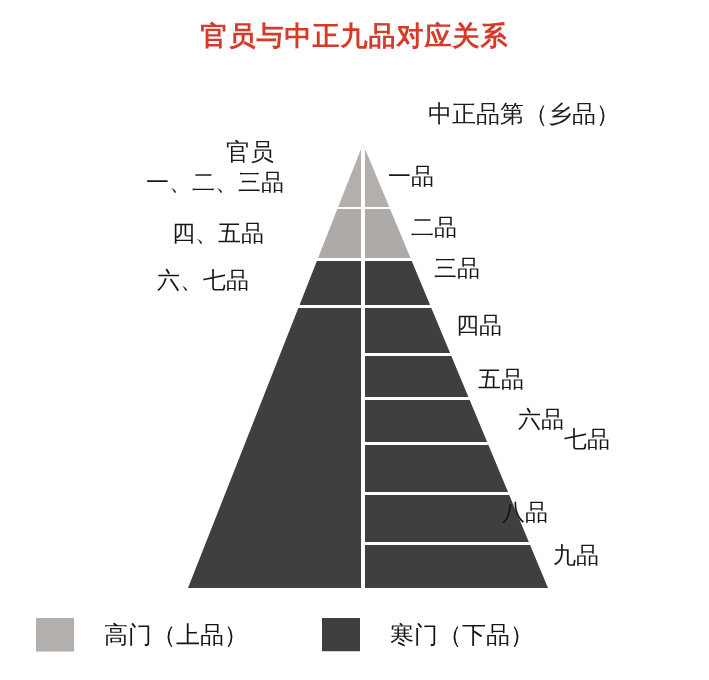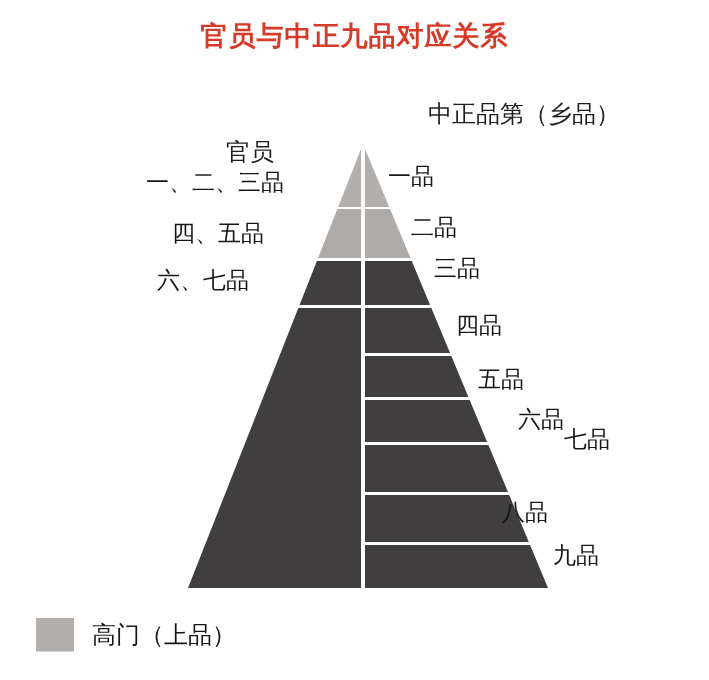--- a/index.html
+++ b/index.html
@@ -70,21 +70,21 @@
   
   .legend-item{position:absolute;display:flex;align-items:center;}
   #legend-high{left:36px;top:618px;}
   #legend-low{left:322px;top:618px;}
   .swatch{
     width:38px;height:33px;
     display:block;
     box-shadow:0 1px 0 rgba(0,0,0,.18);
   }
   .legend-text{
-    margin-left:18px;
+    margin-left:30px;
     font-size:24px;
     color:#161616;
     white-space:nowrap;
     font-family:"Liberation Serif","DejaVu Serif",serif;
   }
 </style>
 </head>
 <body>
 
 <div id="stage">
@@ -140,14 +140,18 @@
   <div class="lbl" id="r5">六品</div>
   <div class="lbl" id="r6">七品</div>
   <div class="lbl" id="r7">八品</div>
   <div class="lbl" id="r8">九品</div>
 
   <div class="legend-item" id="legend-high">
     <span class="swatch" style="background:#b3afad"></span>
     <span class="legend-text">高门（上品）</span>
   </div>
 
+  <div class="legend-item" id="legend-low">
+    <span class="swatch" style="background:#403e3e"></span>
+    <span class="legend-text">寒门（下品）</span>
+  </div>
 
 </div>
 
 </body></html>

